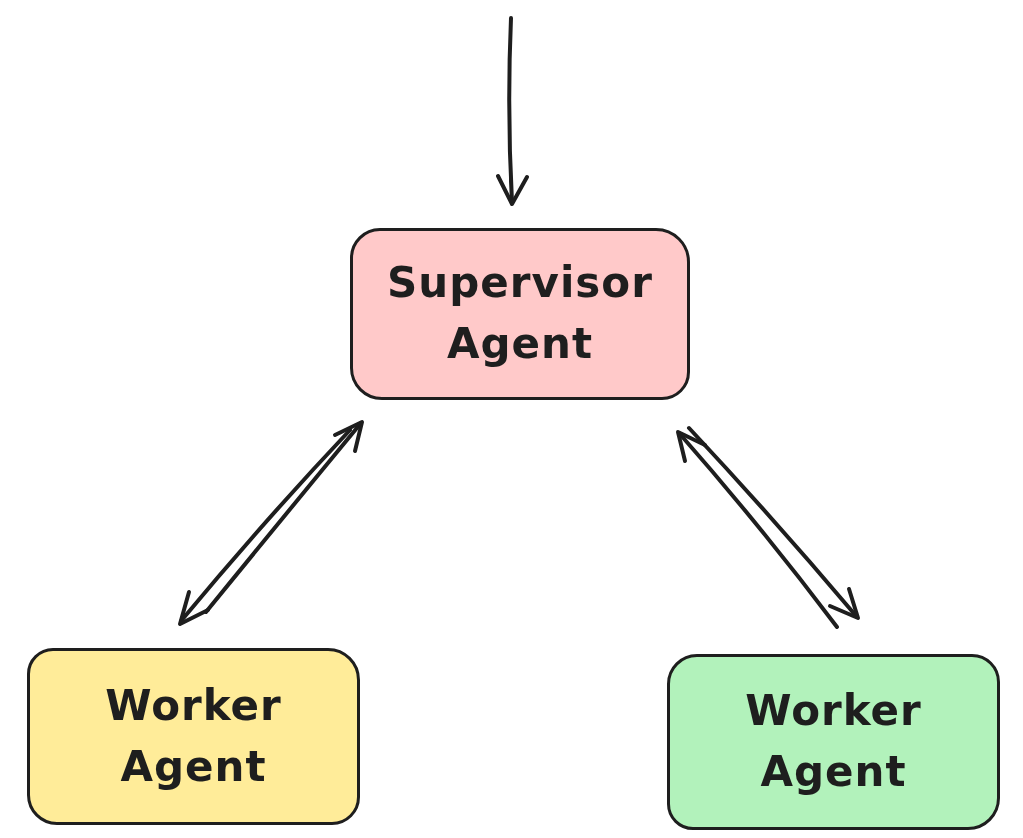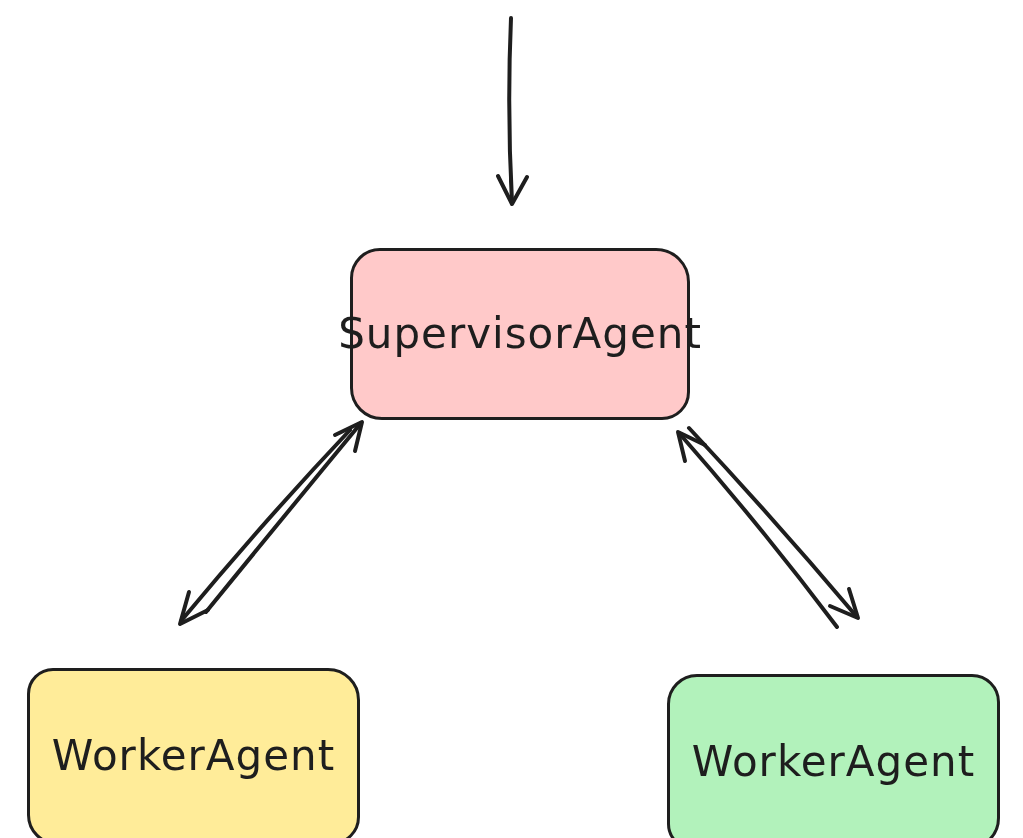--- a/index.html
+++ b/index.html
@@ -27,28 +27,27 @@
     stroke: #1e1e1e;
     stroke-width: 4;
     stroke-linecap: round;
     stroke-linejoin: round;
   }
   .node {
     position: absolute;
     box-sizing: border-box;
     border: 3px solid #1e1e1e;
     display: flex;
-    flex-direction: row;
+    flex-direction: column;
     align-items: center;
     justify-content: center;
     color: #1e1e1e;
-    font-weight: normal;
+    font-weight: bold;
     text-align: center;
     line-height: 1.45;
-    margin-top: 20px;
   }
   .node .line {
     display: block;
     letter-spacing: 1px;
   }
   .node-supervisor {
     left: 350px;
     top: 228px;
     width: 340px;
     height: 172px;

